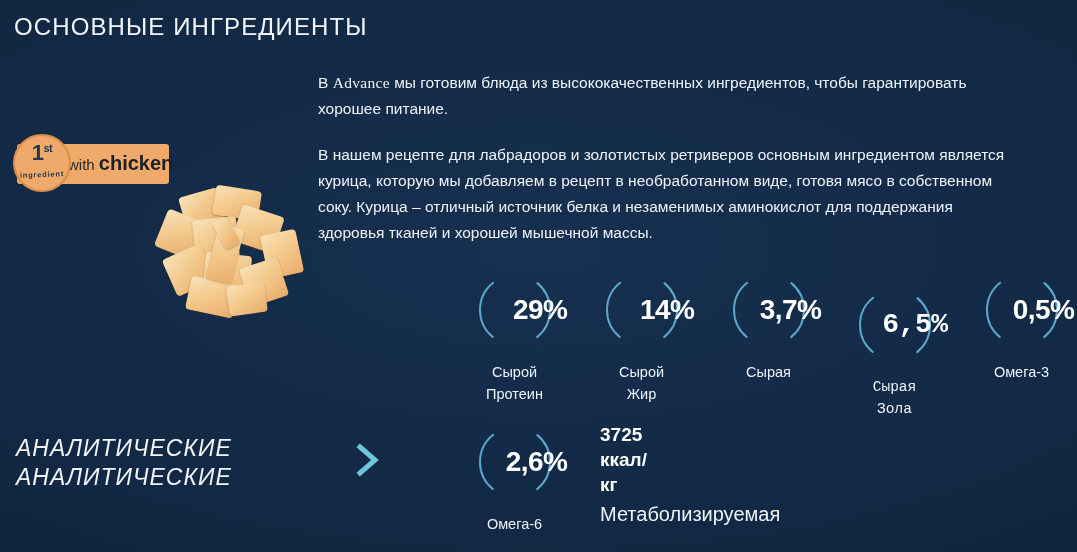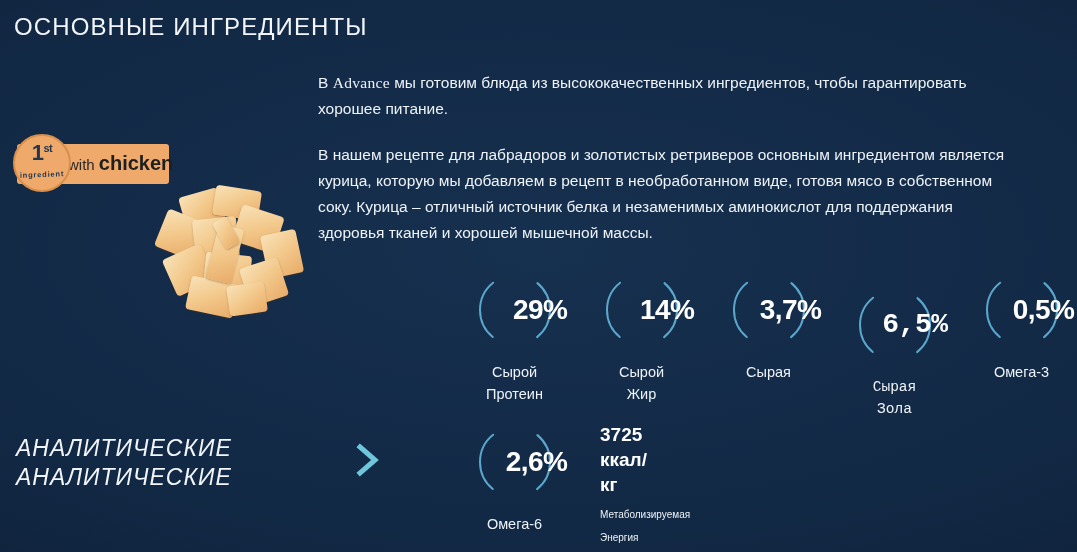--- a/index.html
+++ b/index.html
@@ -228,21 +228,21 @@
     width: 170px;
   }
   .energy-value {
     font-size: 19px;
     line-height: 25px;
     font-weight: 700;
     color: #ffffff;
   }
   .energy-label {
     margin-top: 6px;
-    font-size: 10px;
+    font-size: 20px;
     line-height: 23px;
     color: #eef3f8;
     font-weight: 400;
   }
 </style>
 </head>
 <body>
 
 <div id="page">
 
@@ -355,21 +355,20 @@
   </div>
 
   <div class="energy">
     <div class="energy-value">
       <div>3725</div>
       <div>ккал/</div>
       <div>кг</div>
     </div>
     <div class="energy-label">
       <div>Метаболизируемая</div>
-      <div>Энергия</div>
     </div>
   </div>
 
   <div class="analytical">
     <div>АНАЛИТИЧЕСКИЕ</div>
     <div>АНАЛИТИЧЕСКИЕ</div>
   </div>
 
   <div class="chevron">
     <svg width="34" height="40" viewBox="0 0 34 40" aria-hidden="true">

